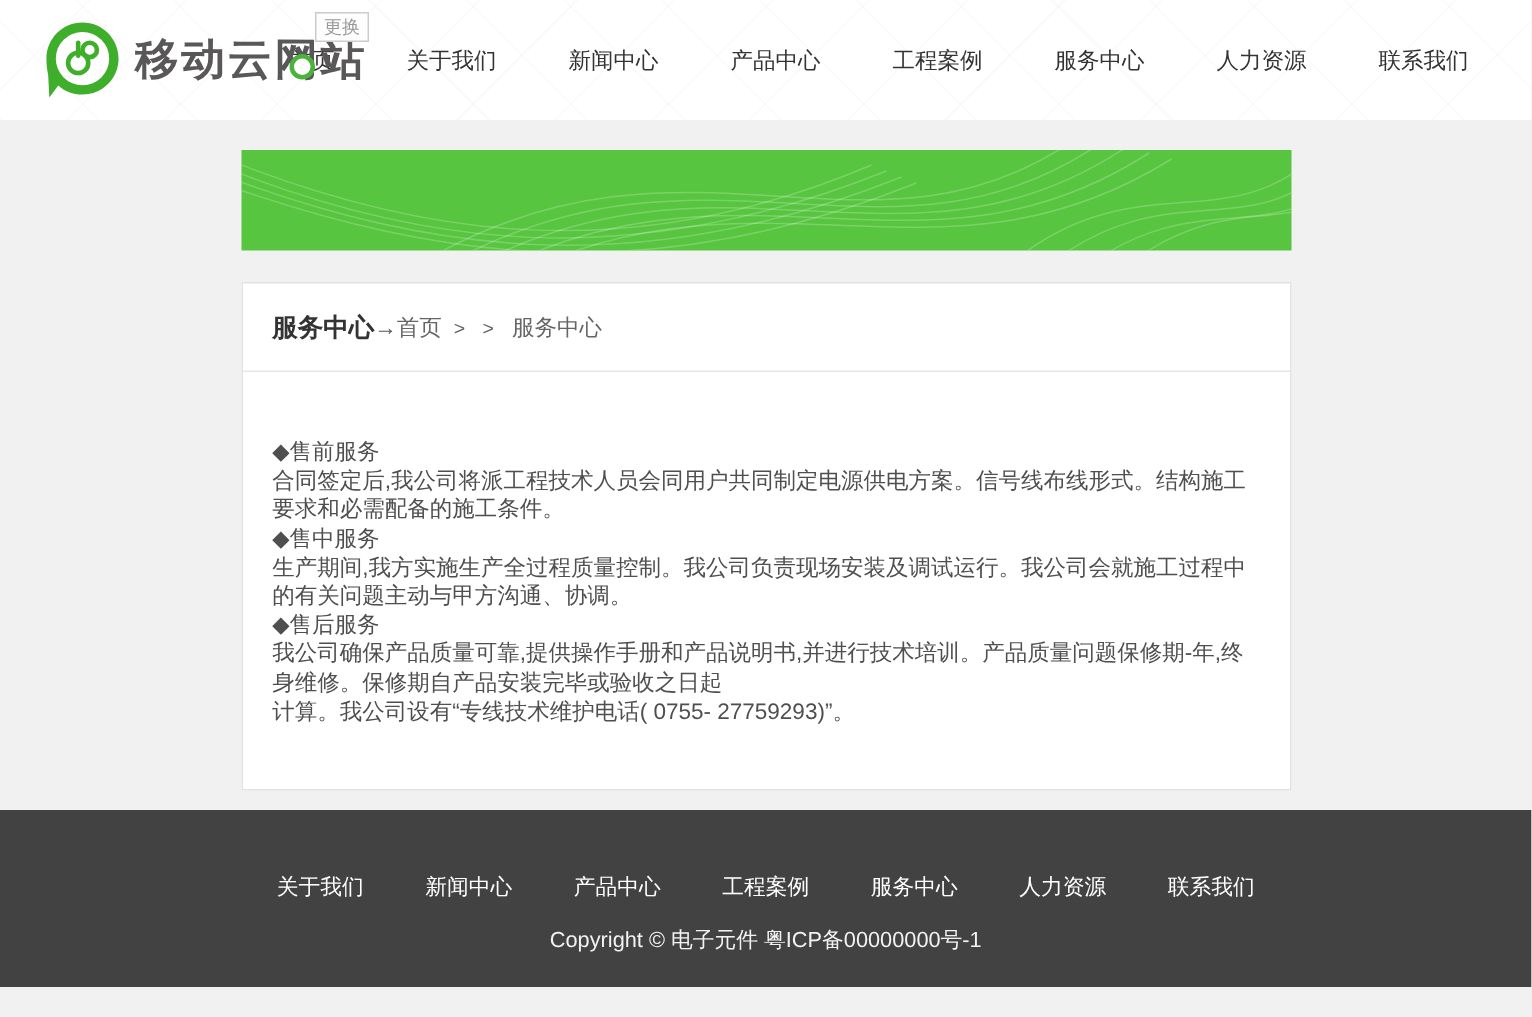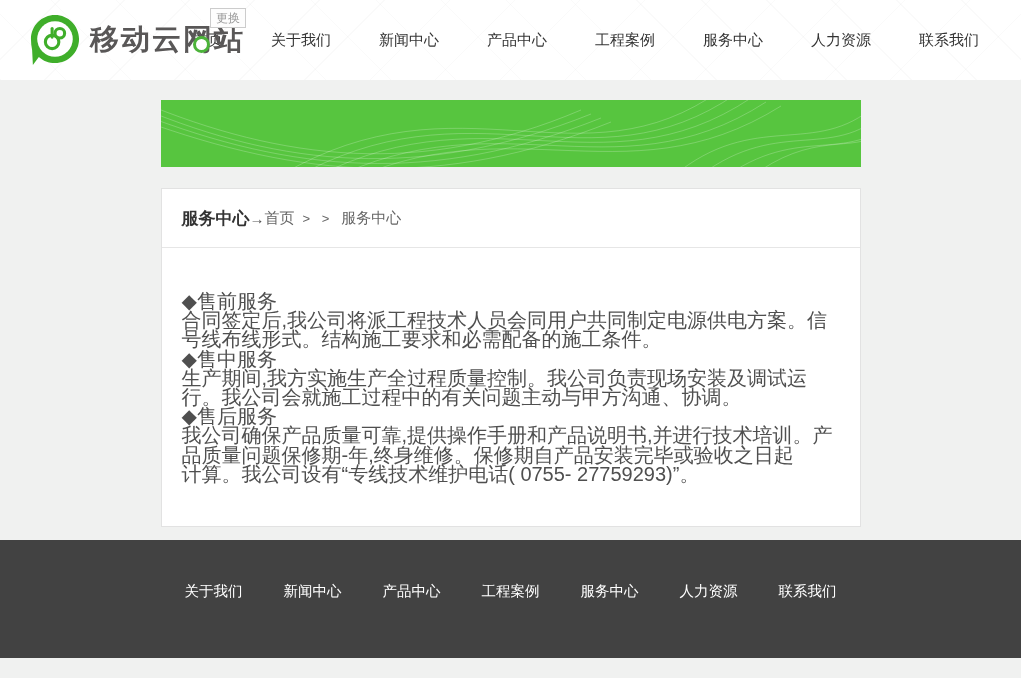--- a/index.html
+++ b/index.html
@@ -116,21 +116,21 @@
     font-weight: 700;
     color: #333;
   }
   .crumb-arrow { color: #555; font-size: 15px; }
   .crumb-link { color: #666; text-decoration: none; cursor: pointer; font-size: 15px; }
   .crumb-sep { color: #666; margin: 0 8px; letter-spacing: 4px; font-size: 13px; }
   .crumb-current { color: #666; font-size: 15px; }
 
   .service-text {
     padding: 44px 20px 42px 20px;
-    font-size: 20px;
+    font-size: 15px;
     line-height: 19.2px;
     color: #4f4f4f;
     white-space: pre-line;
   }
 
   
   .site-footer {
     position: absolute;
     left: 0; top: 540px;
     width: 1021px;
@@ -227,13 +227,14 @@
 <footer class="site-footer">
   <nav class="footer-nav">
     <a class="footer-link">关于我们</a>
     <a class="footer-link">新闻中心</a>
     <a class="footer-link">产品中心</a>
     <a class="footer-link">工程案例</a>
     <a class="footer-link">服务中心</a>
     <a class="footer-link">人力资源</a>
     <a class="footer-link">联系我们</a>
   </nav>
+  <div class="copyright">Copyright © 电子元件 粤ICP备00000000号-1</div>
 </footer>
 
 </body></html>

